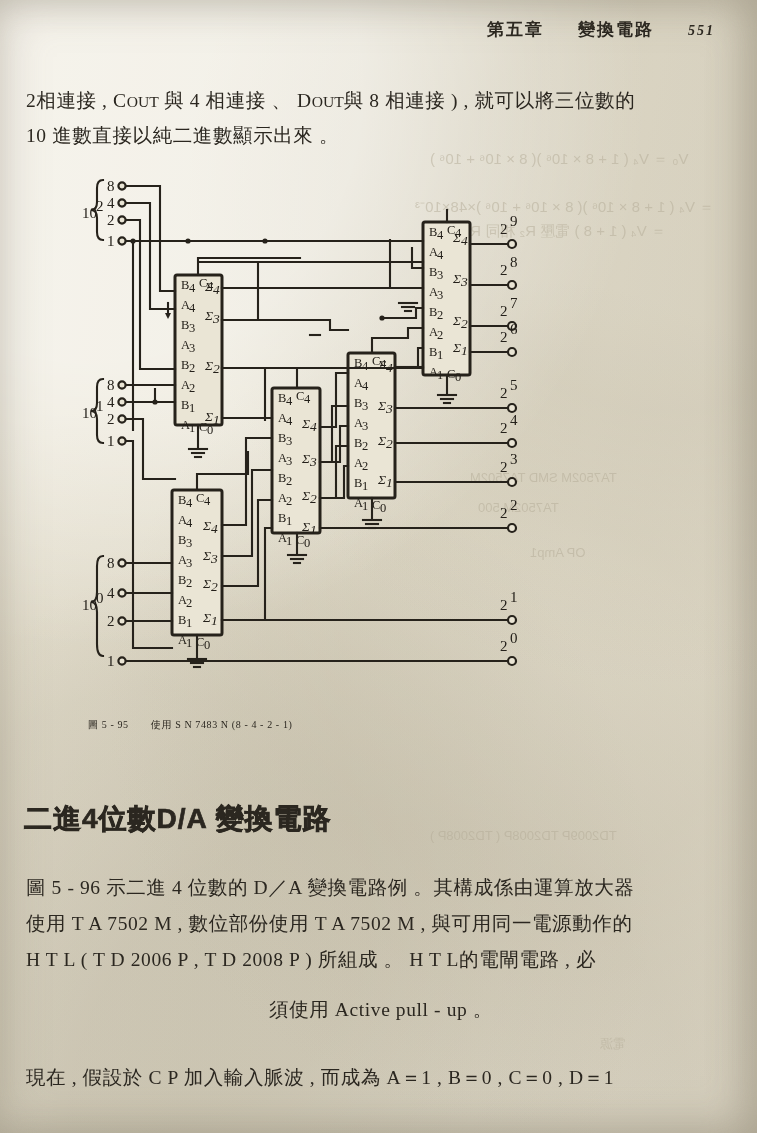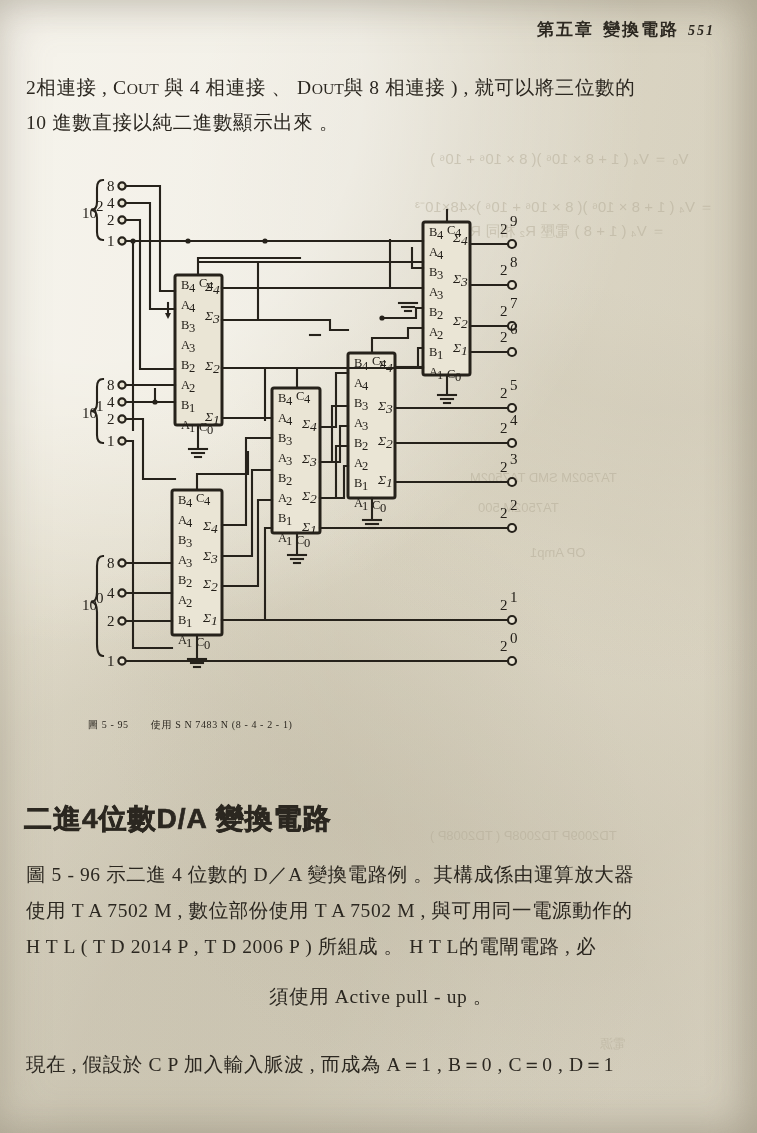--- a/index.html
+++ b/index.html
@@ -44,21 +44,21 @@
     pointer-events: none;
     user-select: none;
   }
 
   
   .header {
     position: absolute;
     top: 18px; right: 42px;
     display: flex;
     align-items: baseline;
-    gap: 9px;
+    gap: 34px;
     letter-spacing: 2px;
   }
   .header .chap, .header .sect {
     font-size: 17px;
     font-weight: 700;
     font-family: "Liberation Serif", serif;
   }
   .header .pageno {
     font-size: 14px;
     font-weight: 700;
@@ -68,20 +68,21 @@
 
   
   .body-line {
     position: absolute;
     left: 26px;
     width: 710px;
     font-size: 19.5px;
     line-height: 1;
     letter-spacing: .6px;
     white-space: nowrap;
+    margin-top: 13px;
   }
   .body-line sub { font-size: .62em; }
   .smallcap { font-size: .80em; letter-spacing: 0; }
 
   .heading {
     position: absolute;
     left: 24px;
     font-family: "Liberation Sans", sans-serif;
     font-weight: 700;
     font-size: 28px;
@@ -458,19 +459,19 @@
   <div class="caption" style="left:88px; top:718px;">
     <span>圖 5 - 95</span>
     <span style="display:inline-block;width:16px;"></span>
     <span>使用 S N 7483 N (8 - 4 - 2 - 1)</span>
   </div>
 
   <div class="heading" style="top:800px;">二進4位數D/A 變換電路</div>
 
   <div class="body-line" style="top:865px;">圖 5 - 96 示二進 4 位數的 D／A 變換電路例 。其構成係由運算放大器</div>
   <div class="body-line" style="top:901px;">使用 T A 7502 M , 數位部份使用 T A 7502 M , 與可用同一電源動作的</div>
-  <div class="body-line" style="top:937px;">H T L ( T D 2014 P , T D 2006 P ) 所組成 。 H T L的電閘電路 , 必</div>
+  <div class="body-line" style="top:937px;">H T L ( T D 2006 P , T D 2008 P ) 所組成 。 H T L的電閘電路 , 必</div>
   <div class="body-line" style="top:987px;text-align:center;">須使用 Active   pull - up 。</div>
 
   <div class="body-line" style="top:1055px;">現在 , 假設於 C P 加入輸入脈波 , 而成為 A＝1 , B＝0 , C＝0 , D＝1</div>
 
   <div class="edge-shade"></div>
 </div>
 
 </body></html>

